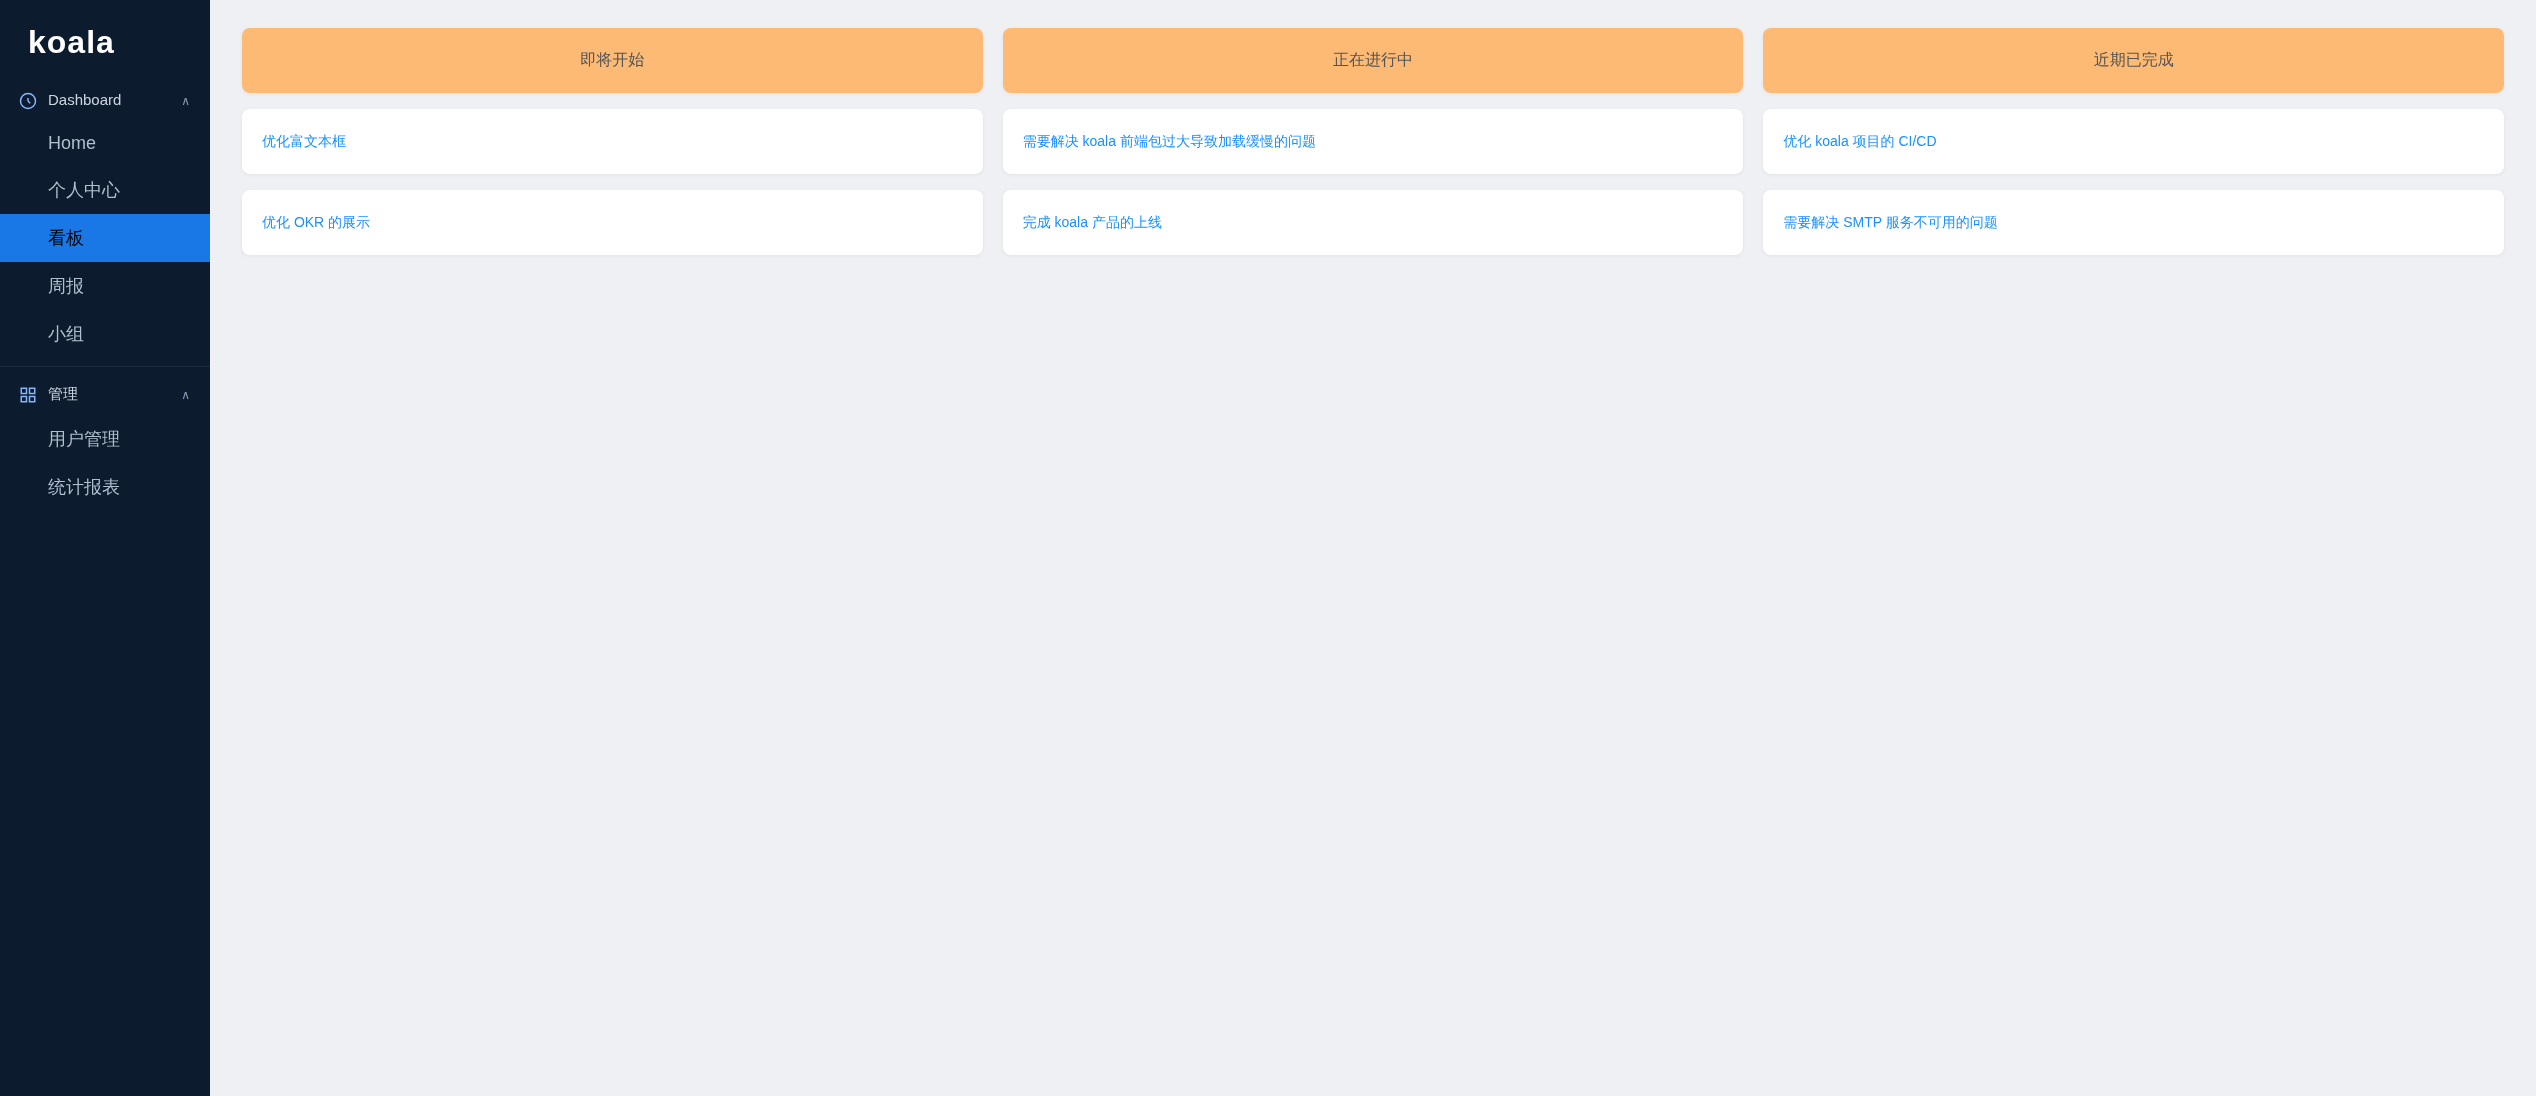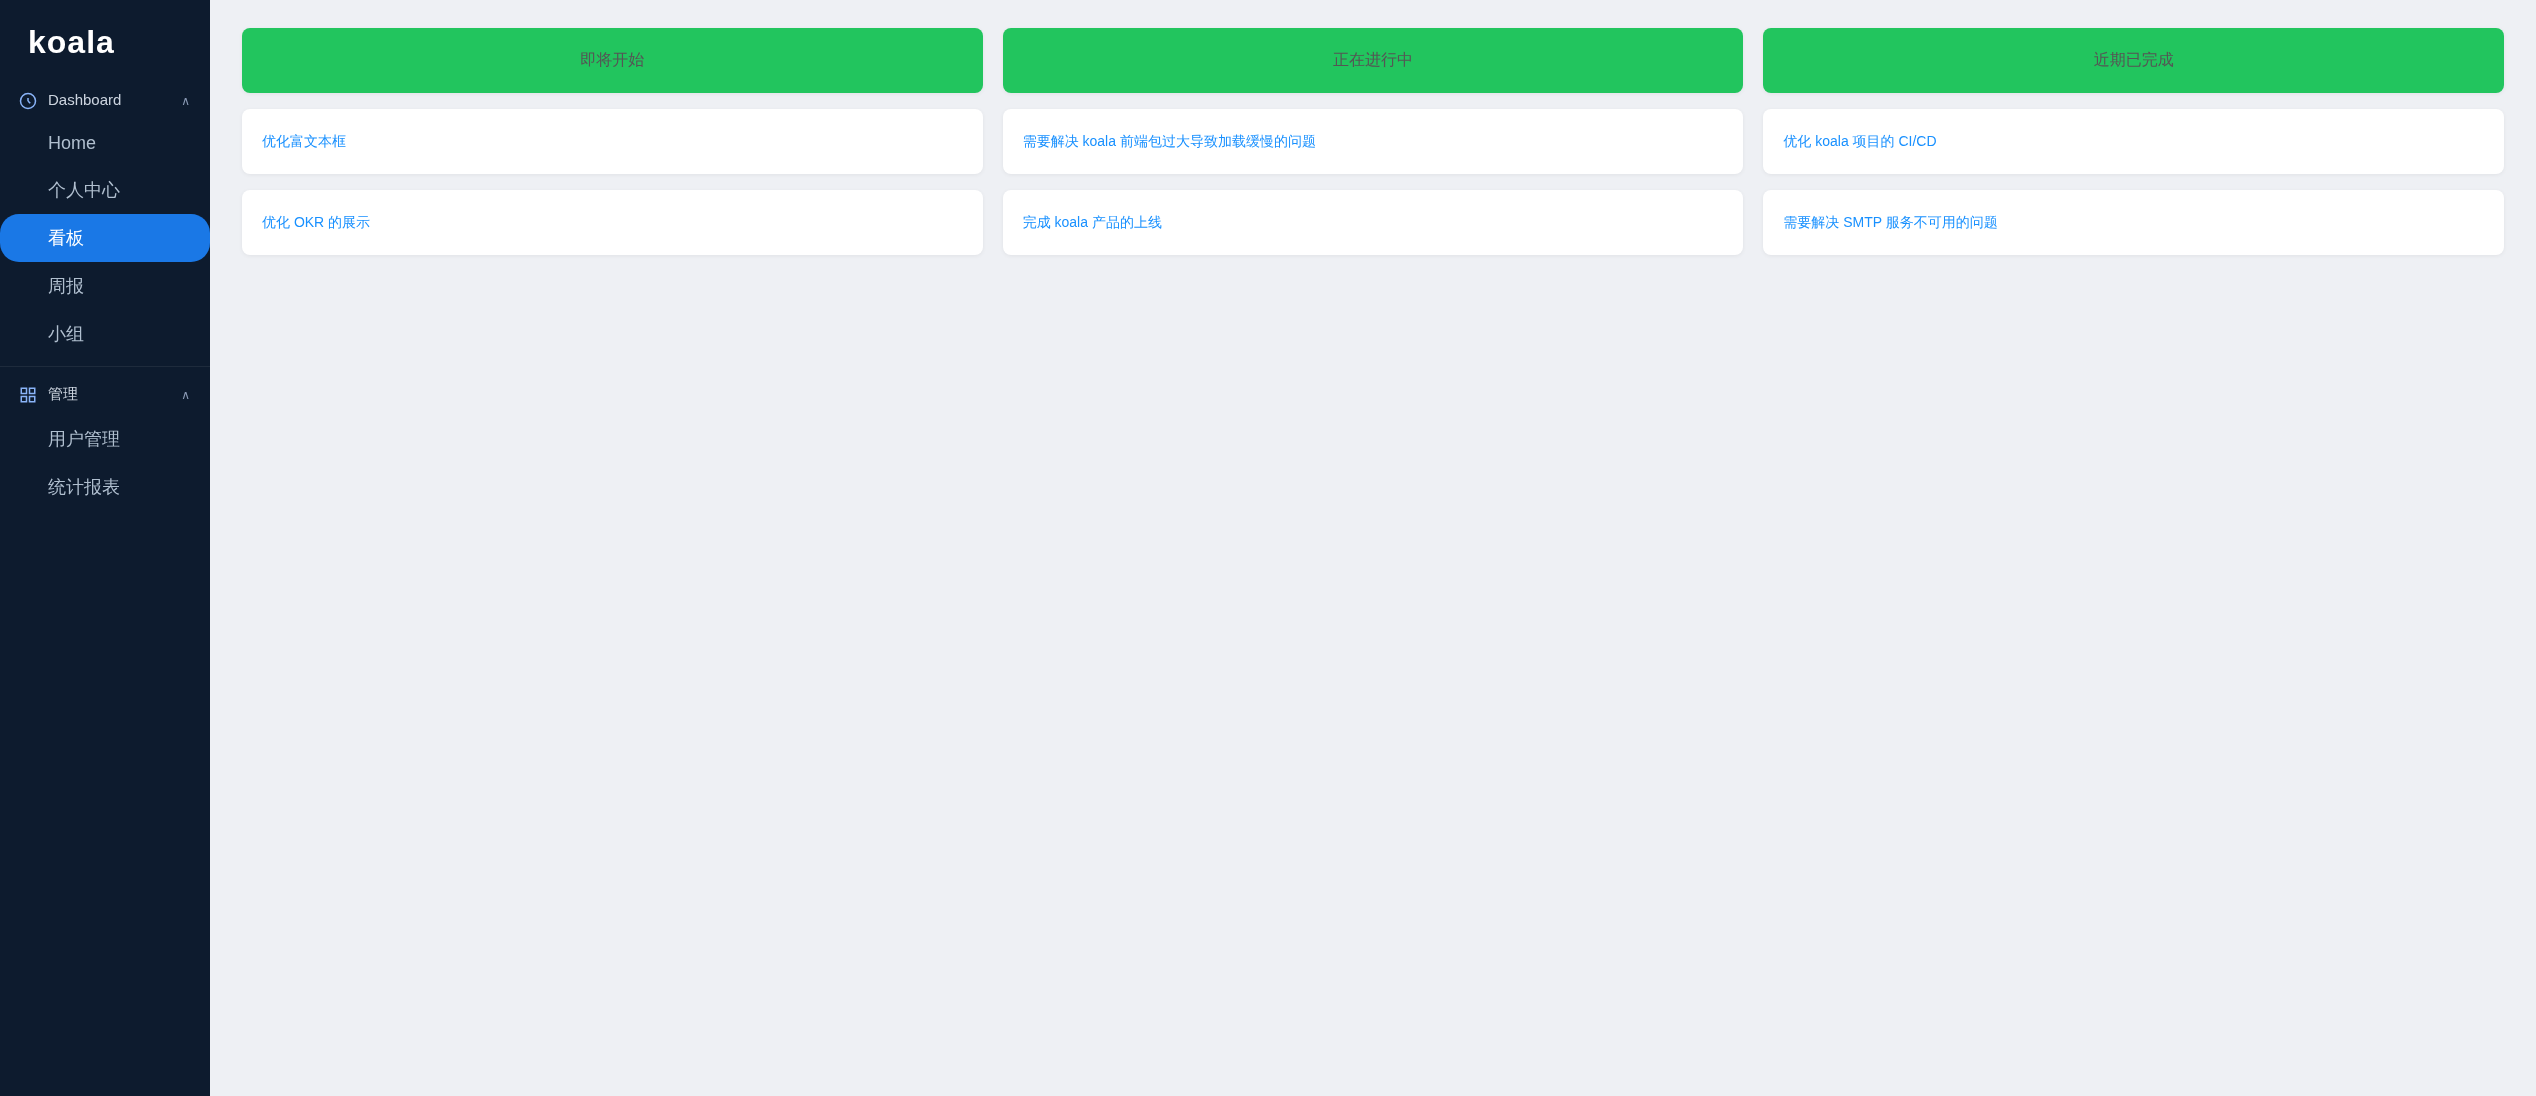--- a/index.html
+++ b/index.html
@@ -66,22 +66,21 @@
     .sidebar-nav-item {
       padding: 12px 20px 12px 48px;
       font-size: 18px;
       color: #b0bfcf;
       cursor: pointer;
       transition: background 0.15s;
     }
 
     .sidebar-nav-item.active {
       background: #1a78e6;
-      color: #ffffff;
-      border-radius: 19px;
+      color: #000000;
     }
 
     .sidebar-divider {
       height: 1px;
       background: rgba(255,255,255,0.07);
       margin: 8px 0;
     }
 
     
     .main-content {
@@ -99,21 +98,21 @@
     }
 
     .kanban-column {
       display: flex;
       flex-direction: column;
       gap: 16px;
     }
 
     
     .column-header-card {
-      background: #22c55e;
+      background: #fdba74;
       border-radius: 8px;
       padding: 22px 14px;
       text-align: center;
       font-size: 16px;
       color: #555;
       box-shadow: 0 1px 4px rgba(0,0,0,0.06);
     }
 
     
     .task-card {

